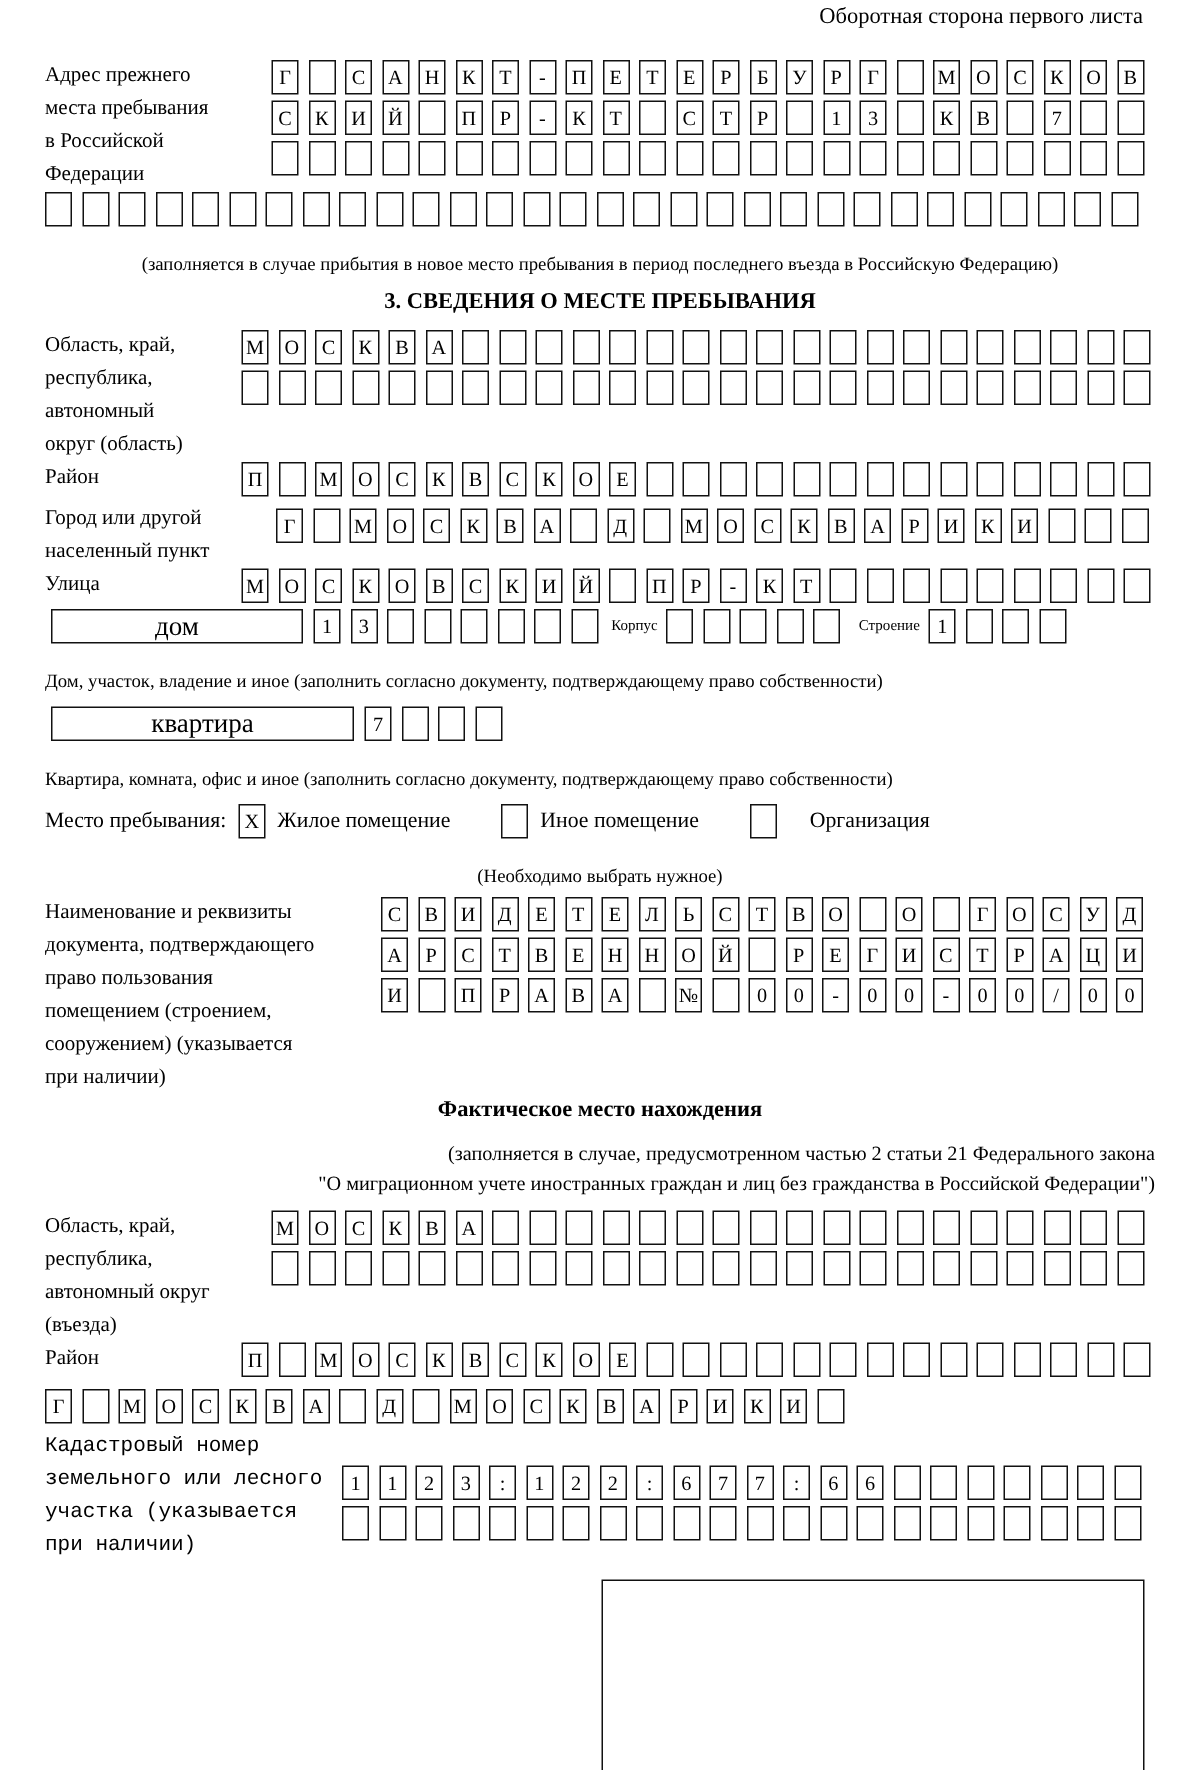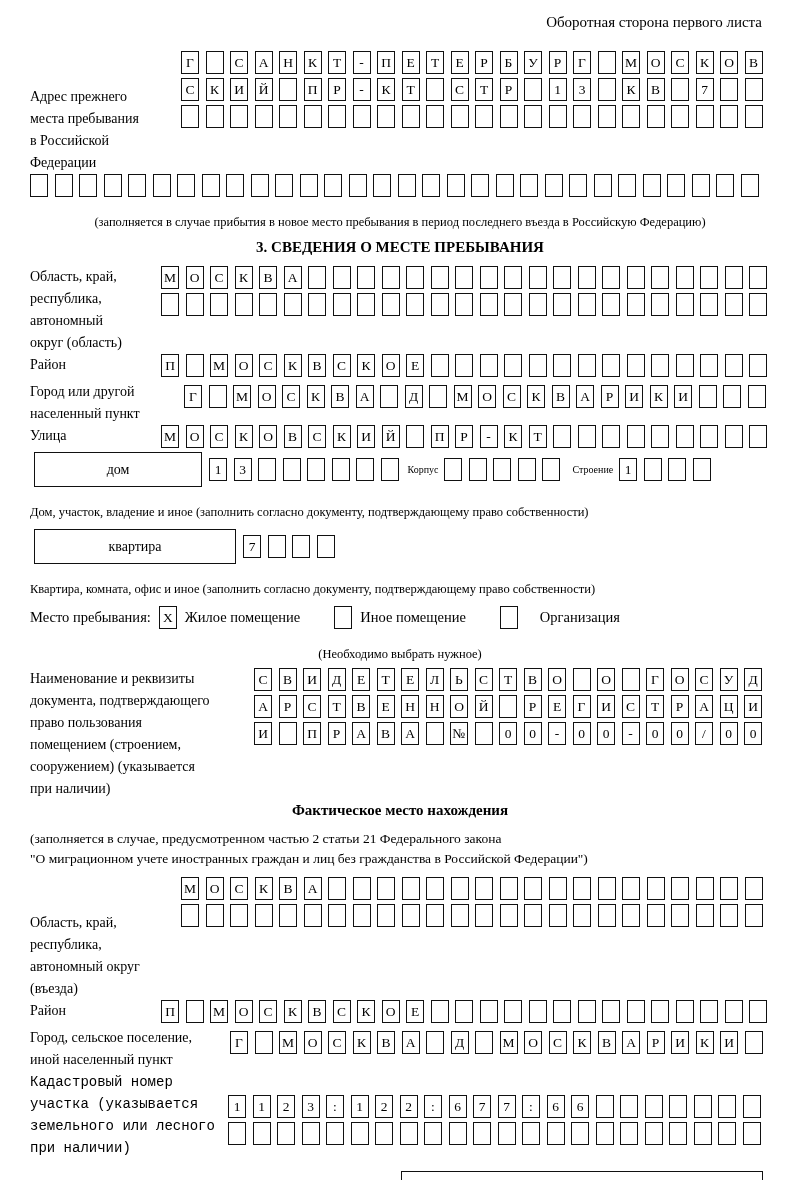--- a/index.html
+++ b/index.html
@@ -1,39 +1,39 @@
 <!DOCTYPE html>
 <html><head>
 <meta charset="utf-8">
 <style>
   html,body{margin:0;padding:0;background:#fff;}
   body{width:800px;height:1180px;overflow:hidden;color:#000;
        font-family:"Liberation Serif","DejaVu Serif",serif;}
-  .page{box-sizing:border-box;width:800px;height:1180px;padding:14px 30px 0 30px;position:relative;}
+  .page{box-sizing:border-box;width:800px;height:1180px;padding:3px 30px 0 30px;position:relative;}
   .top-note{text-align:right;font-size:15px;padding-right:8px;margin-bottom:20px;}
 
   .fieldrow{display:flex;align-items:flex-start;}
   .flabel{font-size:14px;line-height:22px;flex-shrink:0;}
-  .w151{width:151px;margin-top:35px;} .w131{width:131px;} .w154{width:154px;} .w224{width:224px;}
+  .w151{width:151px;} .w131{width:131px;} .w154{width:154px;} .w224{width:224px;}
   .w200{width:200px;} .w198{width:198px;font-family:Liberation Mono, monospace;}
 
   .cellblock{display:flex;flex-direction:column;}
   .cellrow{display:flex;gap:6.5px;margin-bottom:4px;}
   .cell{box-sizing:border-box;width:18px;height:23px;border:1.6px solid #111;
         display:inline-flex;align-items:center;justify-content:center;
         font-size:13.5px;line-height:1;flex-shrink:0;}
-  .labelbox{box-sizing:border-box;height:35px;border:1.6px solid #111;
+  .labelbox{box-sizing:border-box;height:23px;border:1.6px solid #111;
         display:inline-flex;align-items:center;justify-content:center;
-        font-size:14px;flex-shrink:0;}
+        font-size:18px;flex-shrink:0;}
   .inlinelabel{font-size:10px;line-height:23px;white-space:nowrap;}
 
   .caption{font-size:12.5px;margin:18px 0 9px 0;}
   .caption.center{text-align:center;}
   .sec-header{font-weight:bold;font-size:15px;text-align:center;margin:8px 0 10px 0;}
-  .note-center{font-size:13.5px;text-align:left;line-height:20px;}
+  .note-center{font-size:13.5px;text-align:right;line-height:20px;}
 
   .stayrow{display:flex;align-items:center;margin:4px 0 2px 0;font-size:14.5px;}
   .stayrow .cell{margin:0 8px;} .gap14{width:14px;} .gap26{width:26px;}
 
   .stamp-wrap{margin-left:371px;width:362px;margin-top:12px;}
   .stamp-box{box-sizing:border-box;width:362px;height:175px;border:1.8px solid #111;background:#fff;}
 
   .mt4{margin-top:4px;} .mt24{margin-top:24px;}
   .mb2{margin-bottom:2px;} .mb8{margin-bottom:8px;}
 </style>
@@ -559,24 +559,20 @@
         <span class="cell"></span>
         <span class="cell"></span>
         <span class="cell"></span>
         <span class="cell"></span>
         <span class="cell"></span>
         <span class="cell"></span>
       </div>
   </div>
 
   <div class="fieldrow">
-    <div class="flabel w200">
-        <div>Город, сельское поселение,</div>
-        <div>иной населенный пункт</div>
-      </div>
     <div class="cellrow mt4">
         <span class="cell">Г</span>
         <span class="cell"></span>
         <span class="cell">М</span>
         <span class="cell">О</span>
         <span class="cell">С</span>
         <span class="cell">К</span>
         <span class="cell">В</span>
         <span class="cell">А</span>
         <span class="cell"></span>
@@ -592,22 +588,22 @@
         <span class="cell">И</span>
         <span class="cell">К</span>
         <span class="cell">И</span>
         <span class="cell"></span>
       </div>
   </div>
 
   <div class="fieldrow">
     <div class="flabel w198">
         <div>Кадастровый номер</div>
+        <div>земельного или лесного</div>
         <div>участка (указывается</div>
-        <div>земельного или лесного</div>
         <div>при наличии)</div>
       </div>
     <div class="cellblock mt24">
       <div class="cellrow">
           <span class="cell">1</span>
           <span class="cell">1</span>
           <span class="cell">2</span>
           <span class="cell">3</span>
           <span class="cell">:</span>
           <span class="cell">1</span>

